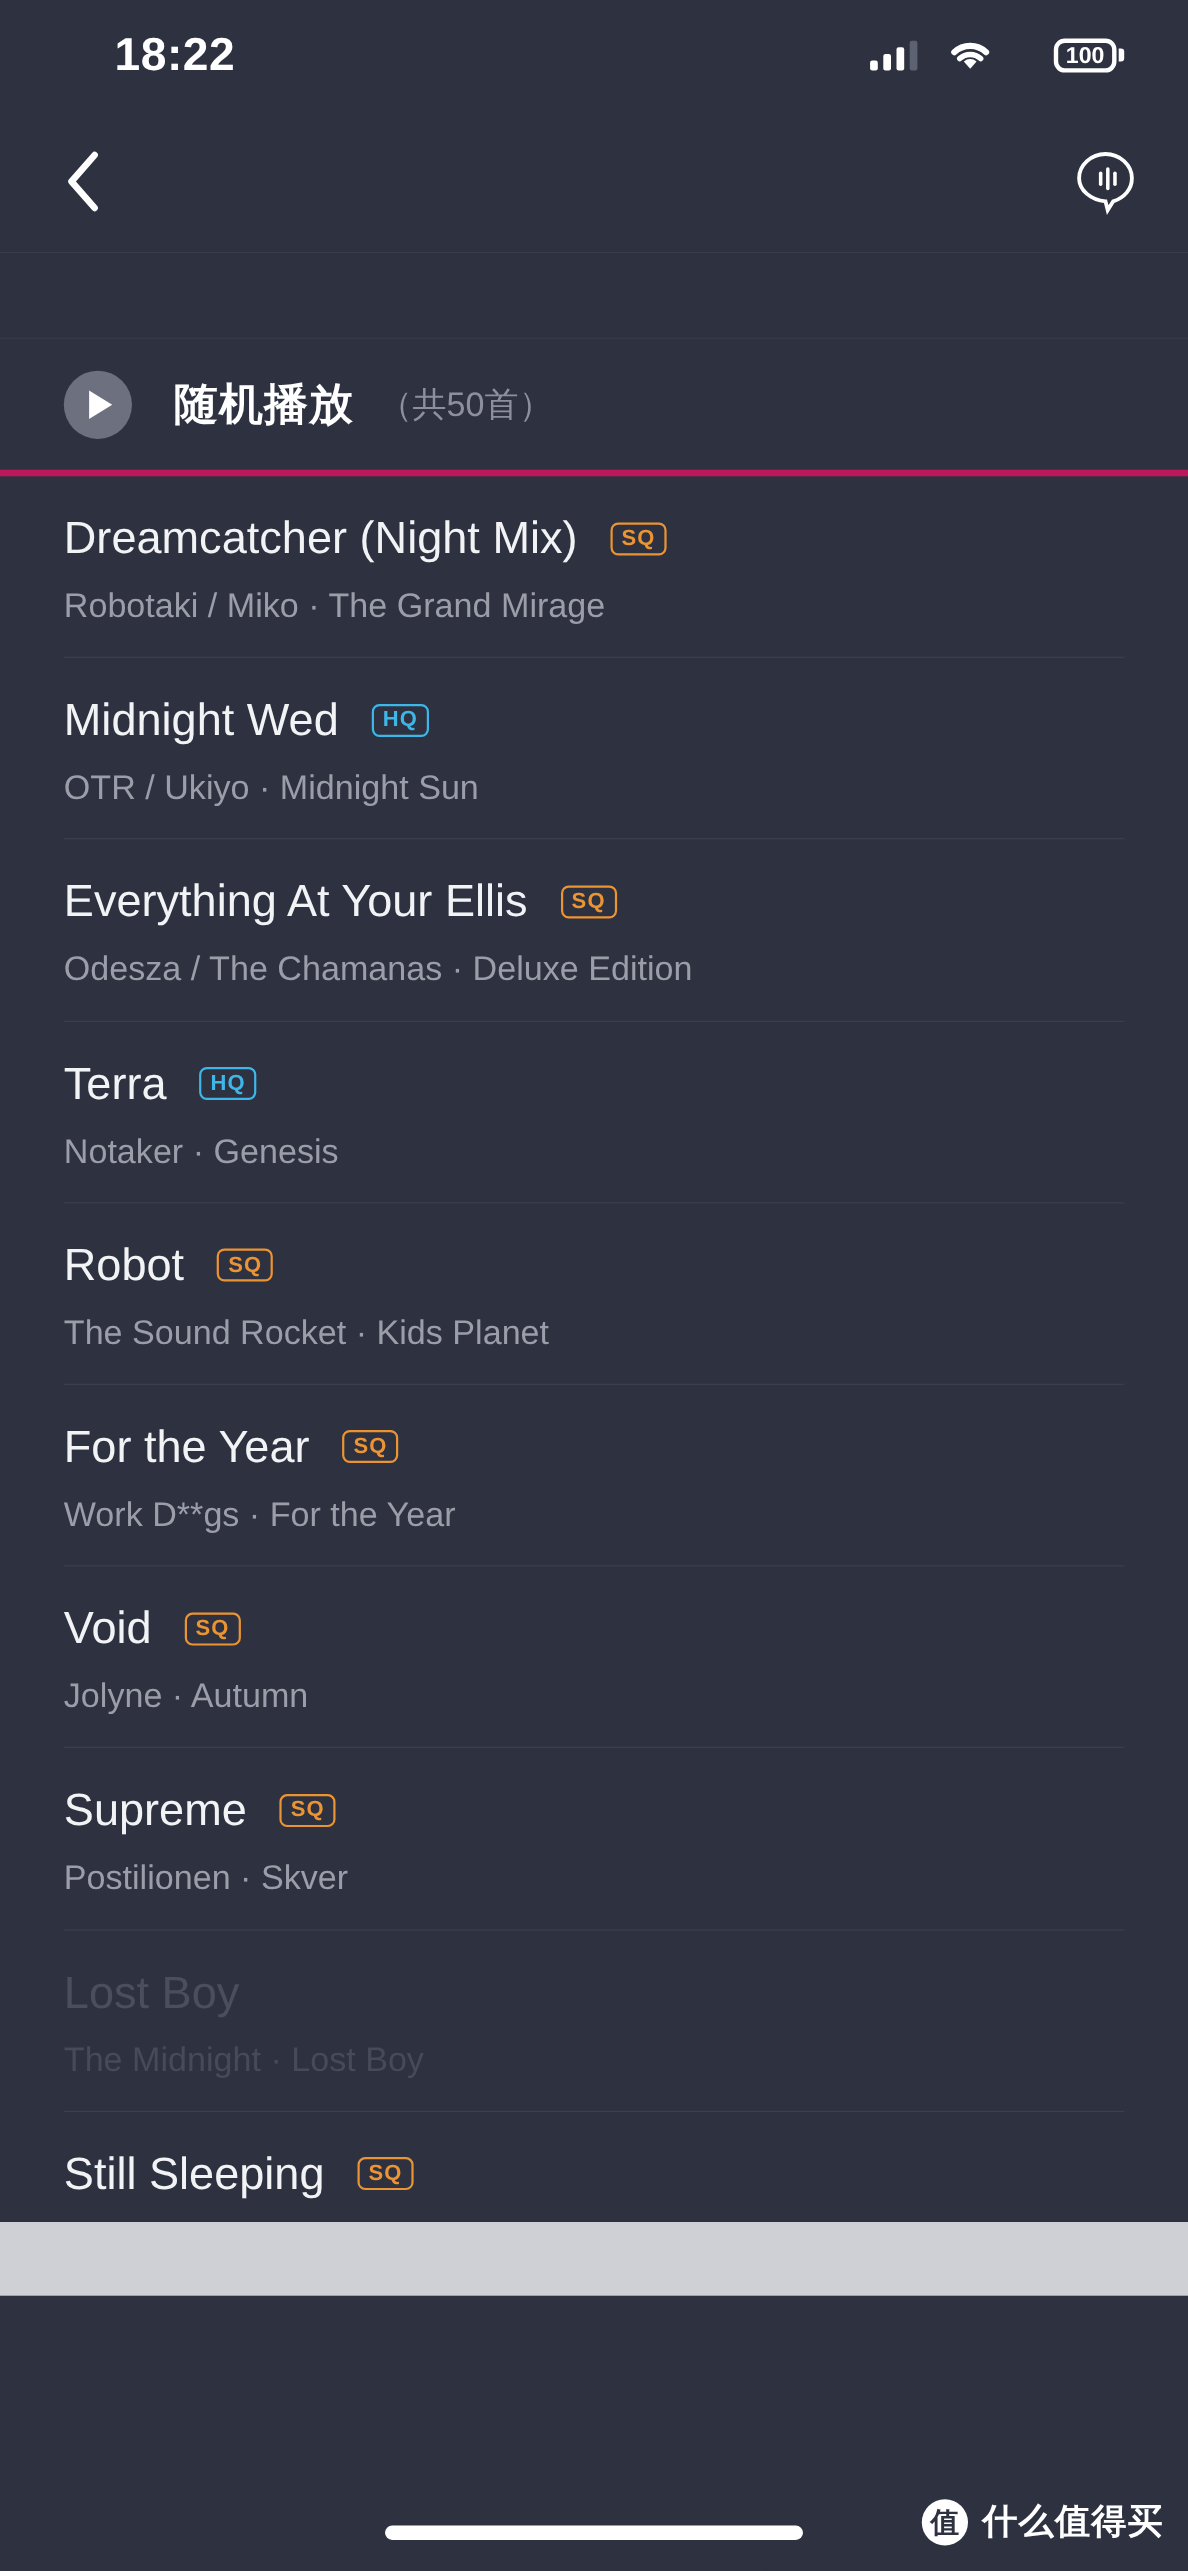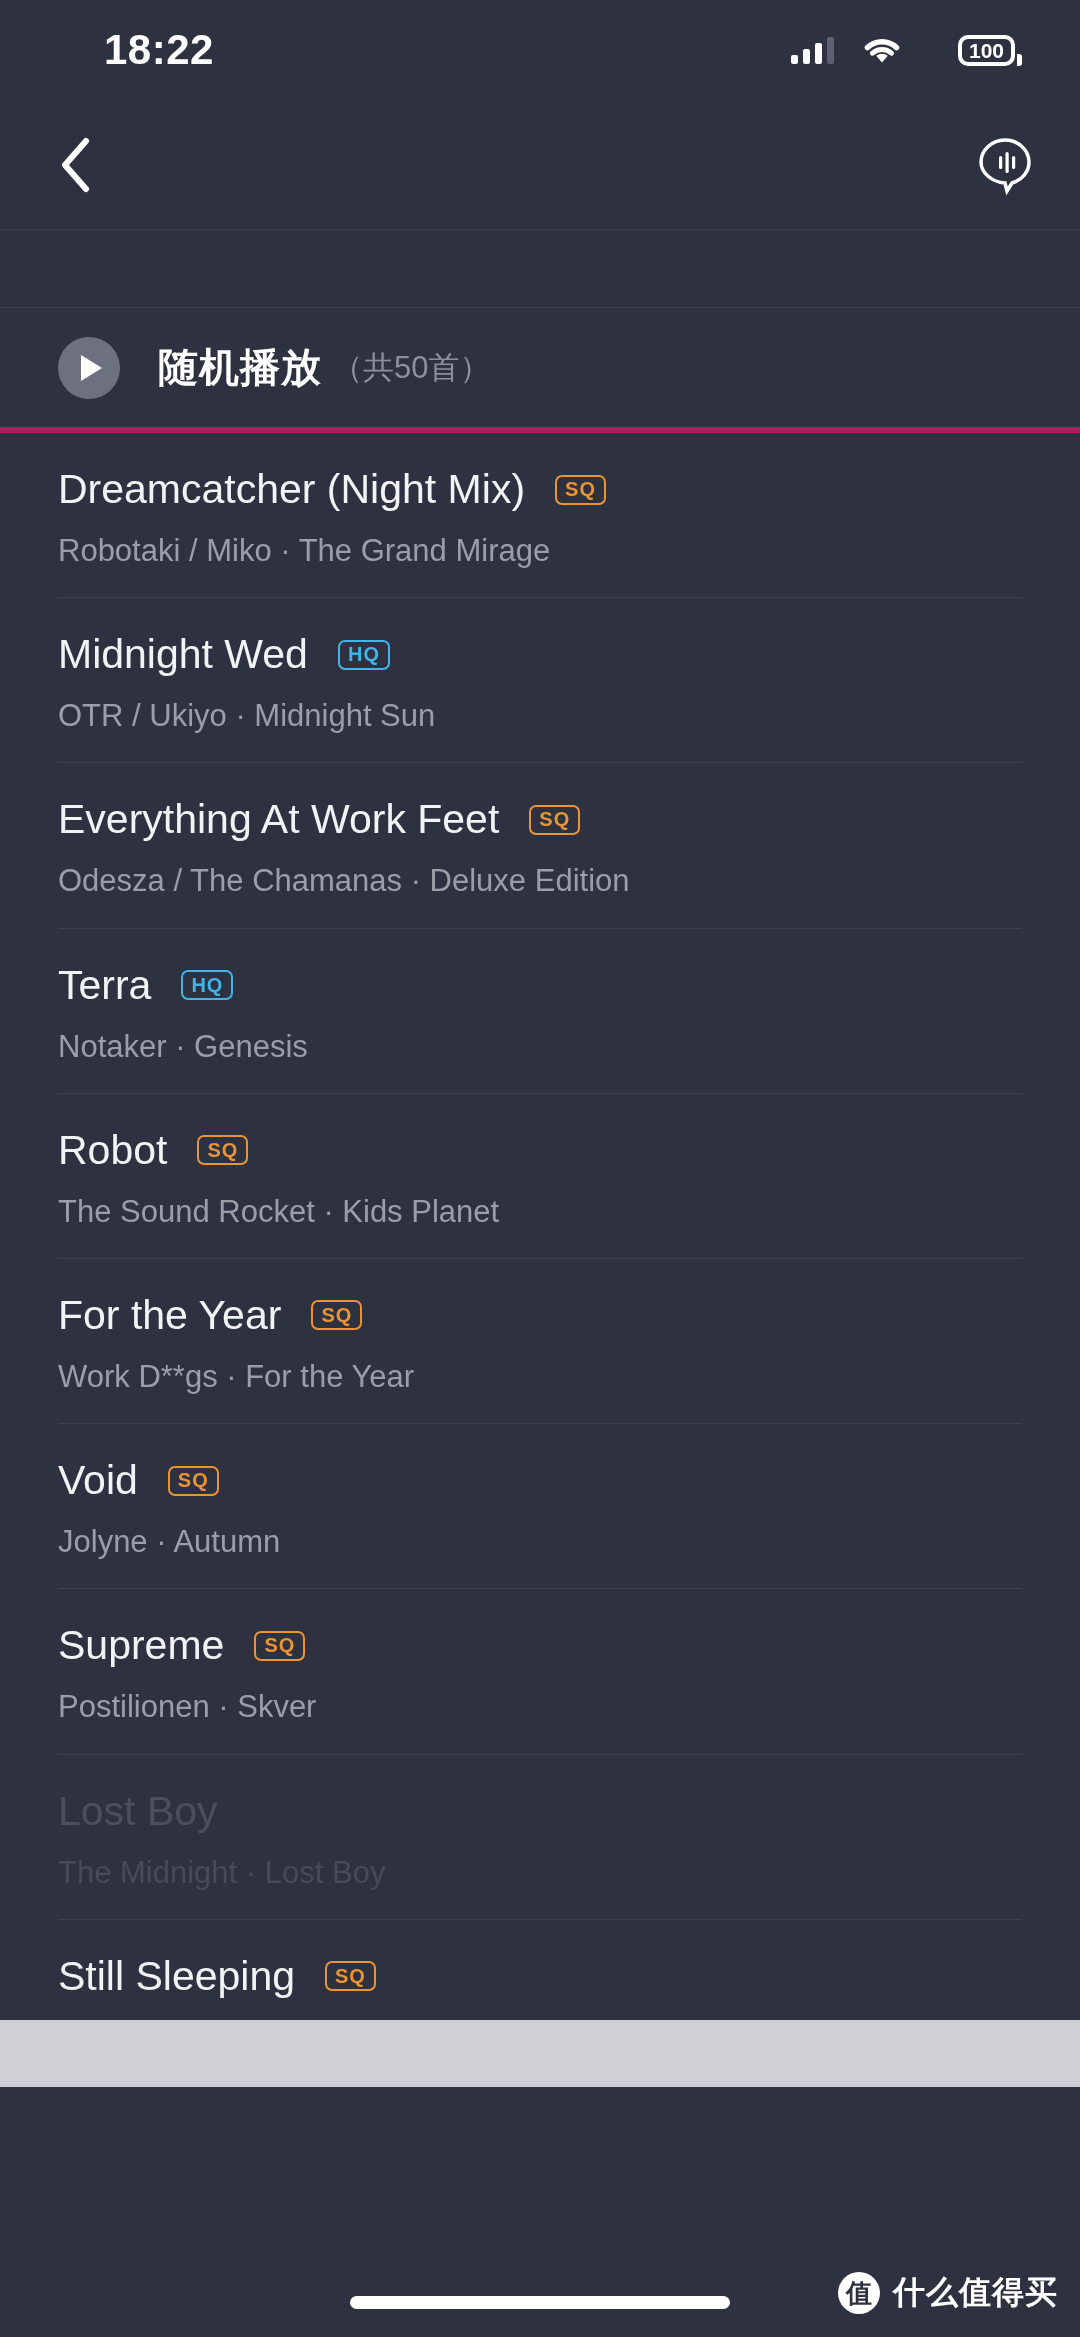--- a/index.html
+++ b/index.html
@@ -22,21 +22,21 @@
   }
   .status-right { display:flex; align-items:center; gap:28px; }
   .sig { display:flex; align-items:flex-end; gap:5px; height:28px; }
   .sig i { width:7px; background:#ffffff; border-radius:2px; display:block; }
   .sig i:nth-child(1){ height:9px; }
   .sig i:nth-child(2){ height:15px; }
   .sig i:nth-child(3){ height:21px; }
   .sig i:nth-child(4){ height:27px; background:#5d6272; }
   .wifi { width:40px; height:29px; position:relative; }
   .batt {
-    display:flex; align-items:flex-end;padding-left:28px;
+    display:flex; align-items:center;padding-left:28px;
   }
   .batt-body {
     border:4px solid #ffffff; border-radius:10px;
     padding:1px 7px; height:31px; display:flex;
     align-items:center; justify-content:center;
   }
   .batt-body span { color:#ffffff; font-size:21px; font-weight:bold; line-height:1; }
   .batt-cap { width:5px; height:12px; background:#ffffff; border-radius:0 3px 3px 0; margin-left:2px; }
 
   
@@ -69,21 +69,21 @@
   .tri {
     width:0; height:0; margin-left:5px;
     border-top:13px solid transparent;
     border-bottom:13px solid transparent;
     border-left:21px solid #ffffff;
   }
   .shuffle-label {
     margin-left:38px; color:#ffffff; font-size:40px; font-weight:bold;
     letter-spacing:1px;
   }
-  .shuffle-count { margin-left:10px; color:#8d909c; font-size:31px; }
+  .shuffle-count { margin-left:22px; color:#8d909c; font-size:31px; }
 
   
   .list { position:relative; }
   .song {
     padding:34px 58px 30px 58px;
     position:relative;
   }
   .song .sep {
     position:absolute; left:58px; right:58px; bottom:0;
     height:1px; background:#3d414f;
@@ -204,21 +204,21 @@
       <div class="song">
         <div class="title-line">
           <div class="song-title">Midnight Wed</div>
           <span class="badge hq">HQ</span>
         </div>
         <div class="song-sub">OTR / Ukiyo · Midnight Sun</div>
         <div class="sep"></div>
       </div>
       <div class="song">
         <div class="title-line">
-          <div class="song-title">Everything At Work Feet</div>
+          <div class="song-title">Everything At Your Ellis</div>
           <span class="badge sq">SQ</span>
         </div>
         <div class="song-sub">Odesza / The Chamanas · Deluxe Edition</div>
         <div class="sep"></div>
       </div>
       <div class="song">
         <div class="title-line">
           <div class="song-title">Terra</div>
           <span class="badge hq">HQ</span>
         </div>

